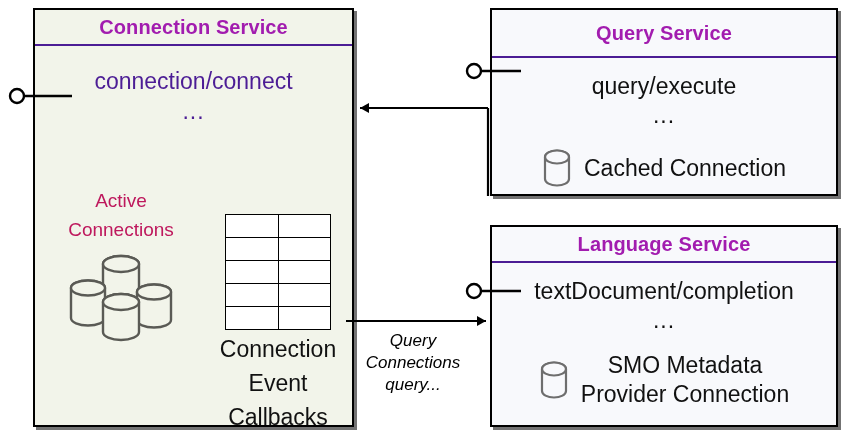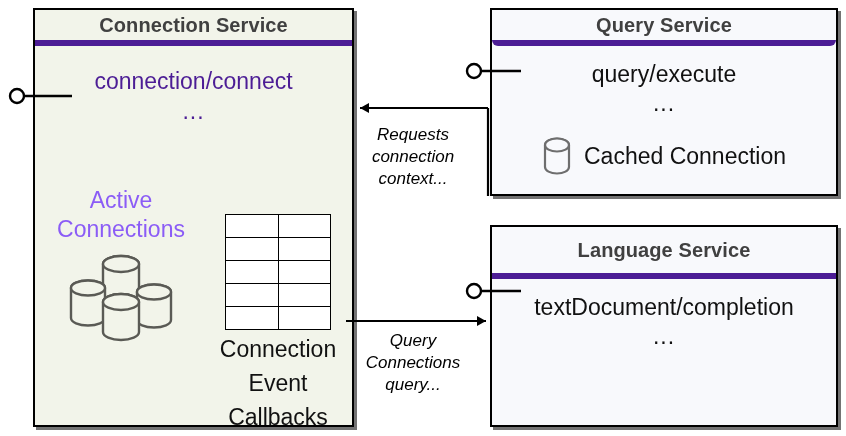--- a/index.html
+++ b/index.html
@@ -23,27 +23,27 @@
   
   .box {
     position: absolute;
     box-sizing: border-box;
     border: 2px solid #000000;
     box-shadow: 3px 3px 0 0 rgba(0,0,0,0.55);
   }
   .box-header {
     box-sizing: border-box;
     width: 100%;
-    border-bottom: 6px solid #4c1d95;
+    border-bottom: 2px solid #4c1d95;
     display: flex;
     align-items: center;
     justify-content: center;
     font-weight: bold;
     font-size: 20px;
-    color: #404040;
+    color: #a21caf;
     letter-spacing: 0.1px;
   }
   .box-body {
     position: relative;
     box-sizing: border-box;
     width: 100%;
   }
 
   
   #connection-service {
@@ -71,23 +71,23 @@
 
   
   .cs-left-col {
     position: absolute;
     left: 6px;
     top: 140px;
     width: 160px;
     text-align: center;
   }
   .cs-left-col .lbl {
-    font-size: 23px;
+    font-size: 19px;
     line-height: 29px;
-    color: #8b5cf6;
+    color: #be185d;
   }
   .cyl-cluster {
     margin: 6px auto 0 auto;
     width: 120px;
     height: 96px;
   }
 
   
   .cs-right-col {
     position: absolute;
@@ -117,32 +117,32 @@
   }
 
   
   #query-service {
     left: 490px;
     top: 8px;
     width: 348px;
     height: 188px;
     background: #f8f9fc;
   }
-  #query-service .box-header { height: 36px; border-radius: 6px; }
+  #query-service .box-header { height: 48px; }
   #query-service .box-body { height: 122px; }
 
   
   #language-service {
     left: 490px;
     top: 225px;
     width: 348px;
     height: 202px;
     background: #f8f9fc;
   }
-  #language-service .box-header { height: 52px; }
+  #language-service .box-header { height: 36px; }
   #language-service .box-body { height: 162px; }
 
   .svc-ops {
     position: absolute;
     left: 0;
     top: 14px;
     width: 100%;
     text-align: center;
     font-size: 23px;
     line-height: 29px;
@@ -276,20 +276,32 @@
       </div>
     </div>
   </div>
 
   <div class="box" id="language-service">
     <div class="box-header">Language Service</div>
     <div class="box-body">
       <div class="svc-ops">
         <span class="op-line">textDocument/completion</span>
         <span class="ellipsis">...</span>
+      </div>
+      <div class="svc-resource">
+        <svg width="30" height="40" viewBox="0 0 30 40">
+          <g fill="#f8f9fc" stroke="#6e6e6e" stroke-width="2.2" stroke-linejoin="round">
+            <path d="M3,9 a12,6.5 0 0 1 24,0 v22 a12,6.5 0 0 1 -24,0 z"></path>
+            <ellipse cx="15" cy="9" rx="12" ry="6.5"></ellipse>
+          </g>
+        </svg>
+        <div class="res-lbl">
+          <div>SMO Metadata</div>
+          <div>Provider Connection</div>
+        </div>
       </div>
     </div>
   </div>
 
   <svg id="connectors" viewBox="0 0 846 436">
     <defs>
       <marker id="arrow-left" markerWidth="12" markerHeight="12" refX="9" refY="5" orient="auto-start-reverse" markerUnits="userSpaceOnUse">
         <path d="M9,0 L0,5 L9,10 z" fill="#000000"></path>
       </marker>
       <marker id="arrow-right" markerWidth="12" markerHeight="12" refX="9" refY="5" orient="auto" markerUnits="userSpaceOnUse">
@@ -315,25 +327,20 @@
     <g>
       <path d="M488,108 L360,108" stroke="#000000" stroke-width="2.2" fill="none" marker-end="url(#arrow-right)"></path>
       <path d="M488,108 L488,196" stroke="#000000" stroke-width="2.2" fill="none"></path>
     </g>
 
     <g>
       <path d="M346,321 L486,321" stroke="#000000" stroke-width="2.2" fill="none" marker-end="url(#arrow-right)"></path>
     </g>
   </svg>
 
-  <div class="edge-label" id="label-requests">
-    <div>Requests</div>
-    <div>connection</div>
-    <div>context...</div>
-  </div>
 
   <div class="edge-label" id="label-sent">
     <div>Query</div>
     <div>Connections</div>
     <div>query...</div>
   </div>
 
 </div>
 
 </body></html>

